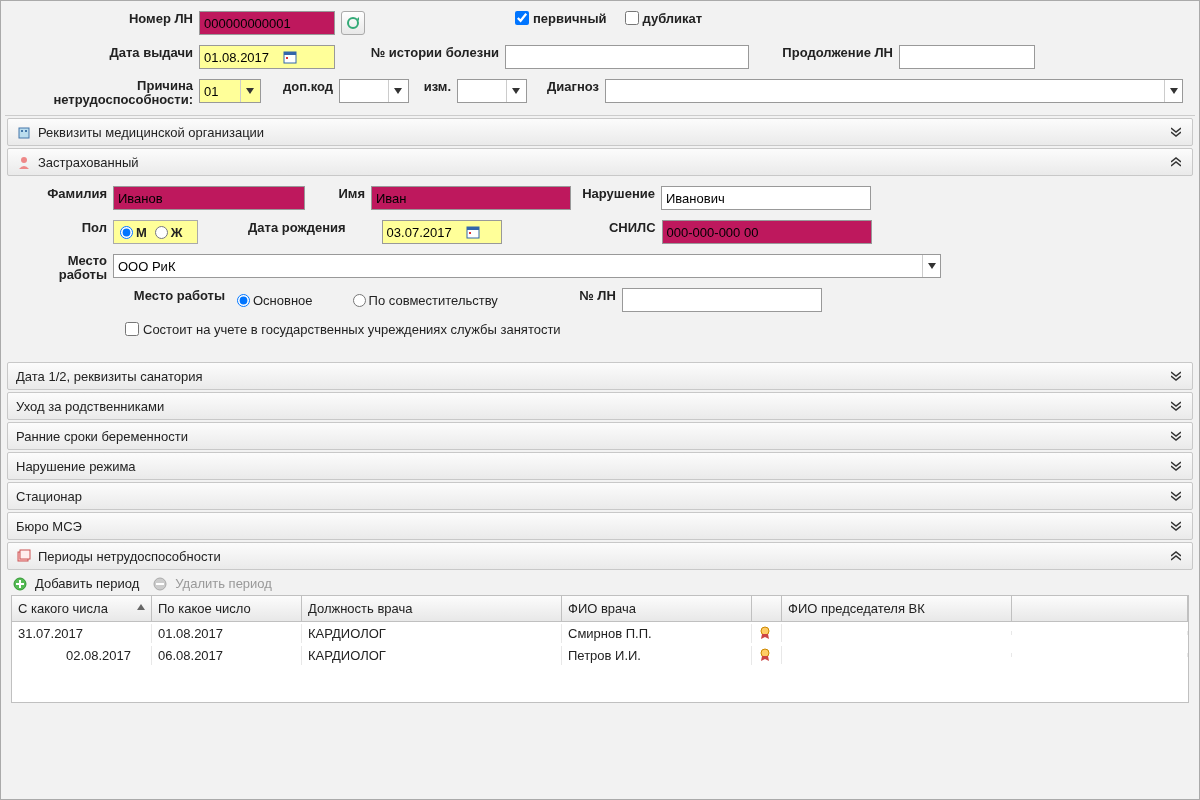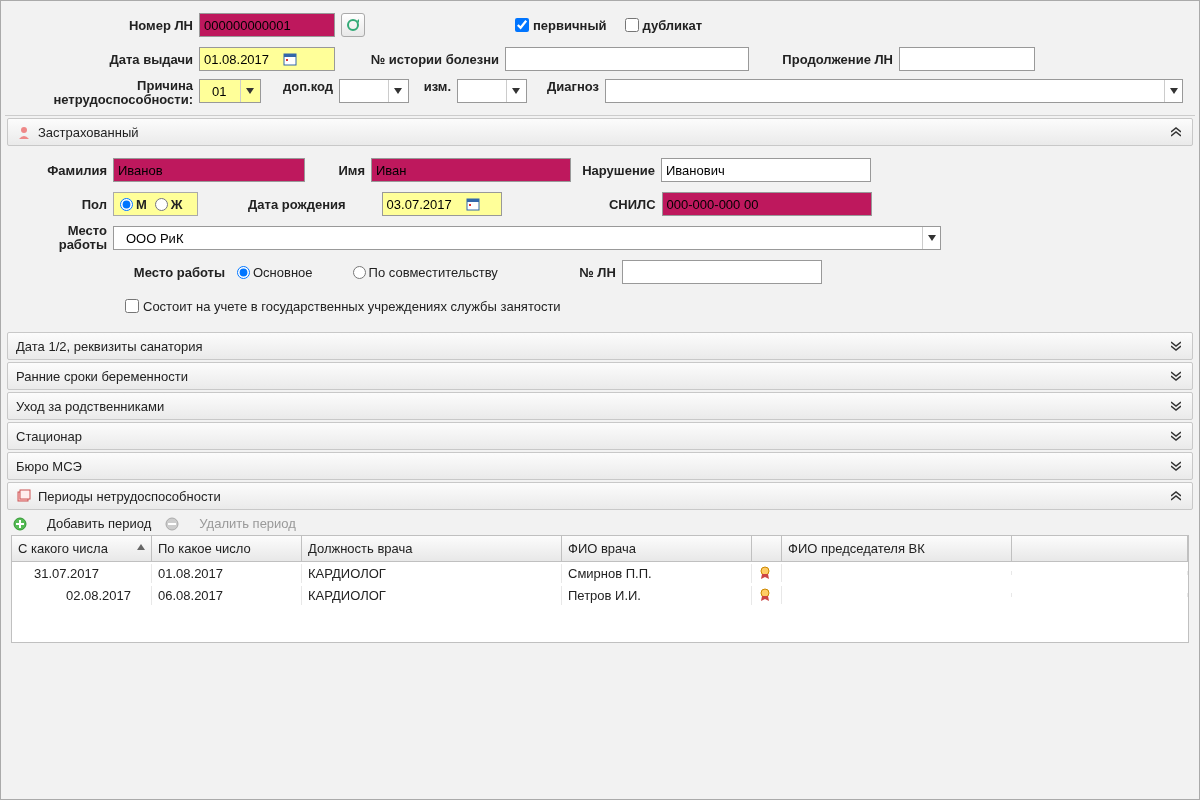--- a/index.html
+++ b/index.html
@@ -1,44 +1,44 @@
 <!DOCTYPE html>
 <html><head>
 <meta charset="utf-8">
 <style>
 * { box-sizing: border-box; margin: 0; padding: 0; }
 body { font-family: Tahoma, Arial, sans-serif; font-size: 13px; background: #f0f0f0; color: #222; }
 .app { width: 1200px; height: 800px; background: #f2f2f2; border: 1px solid #aaa; padding: 4px; }
 .top-form { background: #f2f2f2; padding: 6px 4px 2px 4px; border-bottom: 1px solid #ccc; }
-.row { display: flex; align-items: center; margin-bottom: 6px; min-height: 28px; }
+.row { display: flex; margin-bottom: 6px; min-height: 28px; }
 .lbl { text-align: right; padding-right: 6px; font-size: 13px; }
 .lbl.bold { font-weight: bold; }
 input.txt, select.sel { font-family: inherit; font-size: 13px; border: 1px solid #999; padding: 3px 4px; height: 24px; background: #fff; }
 input.yel { background: #be185d; }
 .date-wrap { position: relative; display: inline-flex; align-items: center; border: 1px solid #999; background: #ffff99; height: 24px; }
 .date-wrap input { border: none; background: transparent; height: 22px; padding: 0 4px; width: 80px; font-size: 13px; }
 .date-wrap .cal-icon { width: 20px; height: 20px; display: flex; align-items: center; justify-content: center; cursor: pointer; }
 .sel-wrap { position: relative; display: inline-flex; align-items: center; border: 1px solid #999; background: #fff; height: 24px; }
 .sel-wrap.yel { background: #ffff99; }
-.sel-wrap input { border: none; background: transparent; height: 22px; padding: 0 12px; font-size: 13px; }
+.sel-wrap input { border: none; background: transparent; height: 22px; padding: 0 4px; font-size: 13px; }
 .sel-wrap .dd-icon { width: 18px; height: 22px; display: flex; align-items: center; justify-content: center; cursor: pointer; border-left: 1px solid #ccc; }
 .icon-btn { width: 24px; height: 24px; border: 1px solid #aaa; background: linear-gradient(#fff,#e8e8e8); display: inline-flex; align-items: center; justify-content: center; cursor: pointer; margin-left: 6px; border-radius: 3px; }
 .chk { width: 14px; height: 14px; vertical-align: middle; margin-right: 4px; }
 .chk-lbl { font-weight: bold; margin-right: 18px; }
 .section-bar { background: linear-gradient(#fcfcfc,#eaeaea); border: 1px solid #c8c8c8; border-radius: 2px; height: 28px; display: flex; align-items: center; padding: 0 8px; margin: 2px 2px; cursor: pointer; }
 .section-bar .sec-icon { width: 16px; height: 16px; margin-right: 6px; display: inline-flex; align-items: center; justify-content: center; }
 .section-bar .sec-title { flex: 1; font-size: 13px; }
 .section-bar .chevrons { width: 16px; height: 16px; display: flex; align-items: center; justify-content: center; }
 .section-body { padding: 8px 8px 4px 8px; }
 .radio-group { display: inline-flex; align-items: center; border: 1px solid #aaa; padding: 2px 6px; background: #ffff99; height: 24px; }
 .radio-group.plain { background: transparent; border: none; }
 .radio-group label { margin-right: 8px; font-weight: bold; }
 .radio-group input { margin-right: 3px; }
 .toolbar { display: flex; align-items: center; padding: 4px 8px; gap: 14px; }
-.tool-btn { display: flex; align-items: center; gap: 20px; cursor: pointer; font-size: 13px; }
+.tool-btn { display: flex; align-items: center; gap: 8px; cursor: pointer; font-size: 13px; }
 .tool-btn.disabled { color: #999; cursor: default; }
 .tbl { border: 1px solid #c0c0c0; margin: 0 6px 6px 6px; background: #fff; }
 .tbl-head { display: flex; background: linear-gradient(#fcfcfc,#e8e8e8); border-bottom: 1px solid #c0c0c0; }
 .tbl-head .th { border-right: 1px solid #c0c0c0; padding: 5px 6px; font-size: 13px; position: relative; }
 .sort-arrow { position: absolute; right: 6px; top: 8px; }
 .tbl-row { display: flex; height: 22px; align-items: center; }
 .tbl-row .td { border-right: 1px solid #e8e8e8; padding: 2px 6px; font-size: 13px; overflow: hidden; white-space: nowrap; }
 .tbl-empty { height: 36px; }
 svg { display: block; }
 </style>
@@ -118,20 +118,35 @@
         <input style="flex: 1 1 0%;" value="">
         <span class="dd-icon">
             <svg width="8" height="6">
               <path d="M0 0 L8 0 L4 6 Z" fill="#333"></path>
             </svg>
           </span>
       </div>
     </div>
   </div>
 
+  <div class="section-bar">
+    <span class="sec-icon">
+        <svg width="14" height="14">
+          <rect x="2" y="3" width="10" height="10" fill="#bde" stroke="#47a"></rect>
+          <rect x="4" y="5" width="2" height="2" fill="#47a"></rect>
+          <rect x="8" y="5" width="2" height="2" fill="#47a"></rect>
+        </svg>
+      </span>
+    <span class="sec-title">Реквизиты медицинской организации</span>
+    <span class="chevrons">
+        <svg width="10" height="10">
+          <path d="M0 1 L5 5 L10 1 M0 5 L5 9 L10 5" stroke="#333" fill="none" stroke-width="1.5"></path>
+        </svg>
+      </span>
+  </div>
 
   <div class="section-bar">
     <span class="sec-icon">
         <svg width="14" height="14">
           <circle cx="7" cy="5" r="3" fill="#e88"></circle>
           <path d="M2 14 Q7 8 12 14 Z" fill="#e88"></path>
         </svg>
       </span>
     <span class="sec-title">Застрахованный</span>
     <span class="chevrons">
@@ -204,29 +219,37 @@
 
   <div class="section-bar">
     <span class="sec-title">Дата 1/2, реквизиты санатория</span>
     <span class="chevrons">
         <svg width="10" height="10">
           <path d="M0 1 L5 5 L10 1 M0 5 L5 9 L10 5" stroke="#333" fill="none" stroke-width="1.5"></path>
         </svg>
       </span>
   </div>
   <div class="section-bar">
+    <span class="sec-title">Уход за родственниками</span>
+    <span class="chevrons">
+        <svg width="10" height="10">
+          <path d="M0 1 L5 5 L10 1 M0 5 L5 9 L10 5" stroke="#333" fill="none" stroke-width="1.5"></path>
+        </svg>
+      </span>
+  </div>
+  <div class="section-bar">
     <span class="sec-title">Ранние сроки беременности</span>
     <span class="chevrons">
         <svg width="10" height="10">
           <path d="M0 1 L5 5 L10 1 M0 5 L5 9 L10 5" stroke="#333" fill="none" stroke-width="1.5"></path>
         </svg>
       </span>
   </div>
   <div class="section-bar">
-    <span class="sec-title">Уход за родственниками</span>
+    <span class="sec-title">Нарушение режима</span>
     <span class="chevrons">
         <svg width="10" height="10">
           <path d="M0 1 L5 5 L10 1 M0 5 L5 9 L10 5" stroke="#333" fill="none" stroke-width="1.5"></path>
         </svg>
       </span>
   </div>
   <div class="section-bar">
     <span class="sec-title">Стационар</span>
     <span class="chevrons">
         <svg width="10" height="10">
@@ -285,21 +308,21 @@
       </div>
       <div class="th" style="width:150px">По какое число</div>
       <div class="th" style="width:260px">Должность врача</div>
       <div class="th" style="width:190px">ФИО врача</div>
       <div class="th" style="width:30px"></div>
       <div class="th" style="width:230px">ФИО председателя ВК</div>
       <div class="th" style="flex:1"></div>
     </div>
     <div id="tbl-rows">
         <div class="tbl-row">
-          <div class="td" style="width:140px;text-align:center;padding-right:36px">31.07.2017</div>
+          <div class="td" style="width:140px;text-align:left;padding-right:36px">31.07.2017</div>
           <div class="td" style="width:150px">01.08.2017</div>
           <div class="td" style="width:260px">КАРДИОЛОГ</div>
           <div class="td" style="width:190px">Смирнов П.П.</div>
           <div class="td" style="width:30px">
             <svg width="14" height="14">
               <circle cx="7" cy="5" r="4" fill="#fc6" stroke="#c80"></circle>
               <path d="M4 8 L3 13 L7 11 L11 13 L10 8" fill="#c44"></path>
             </svg>
           </div>
           <div class="td" style="width:230px"></div>

